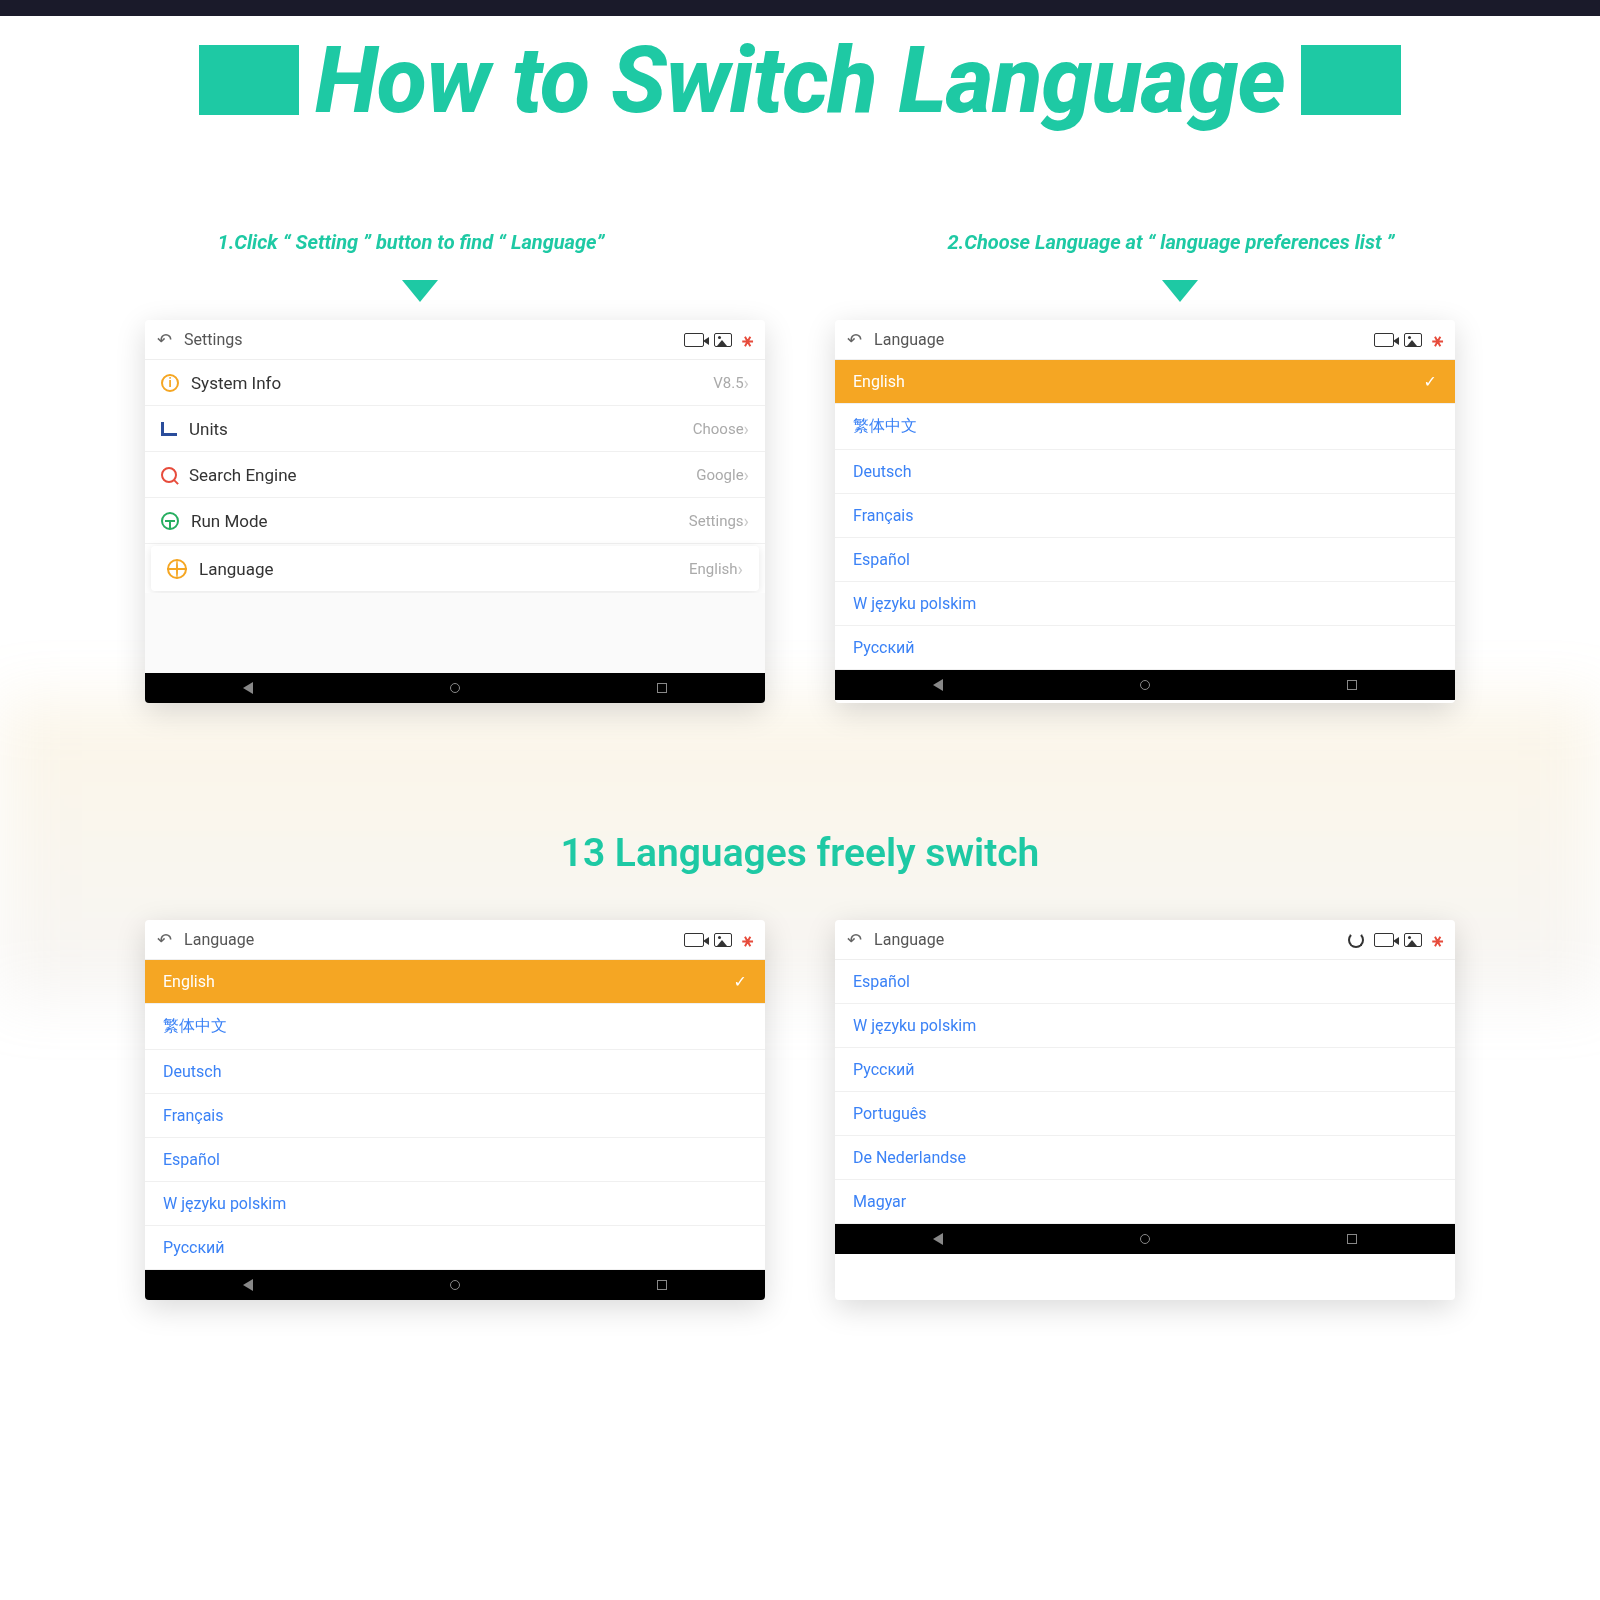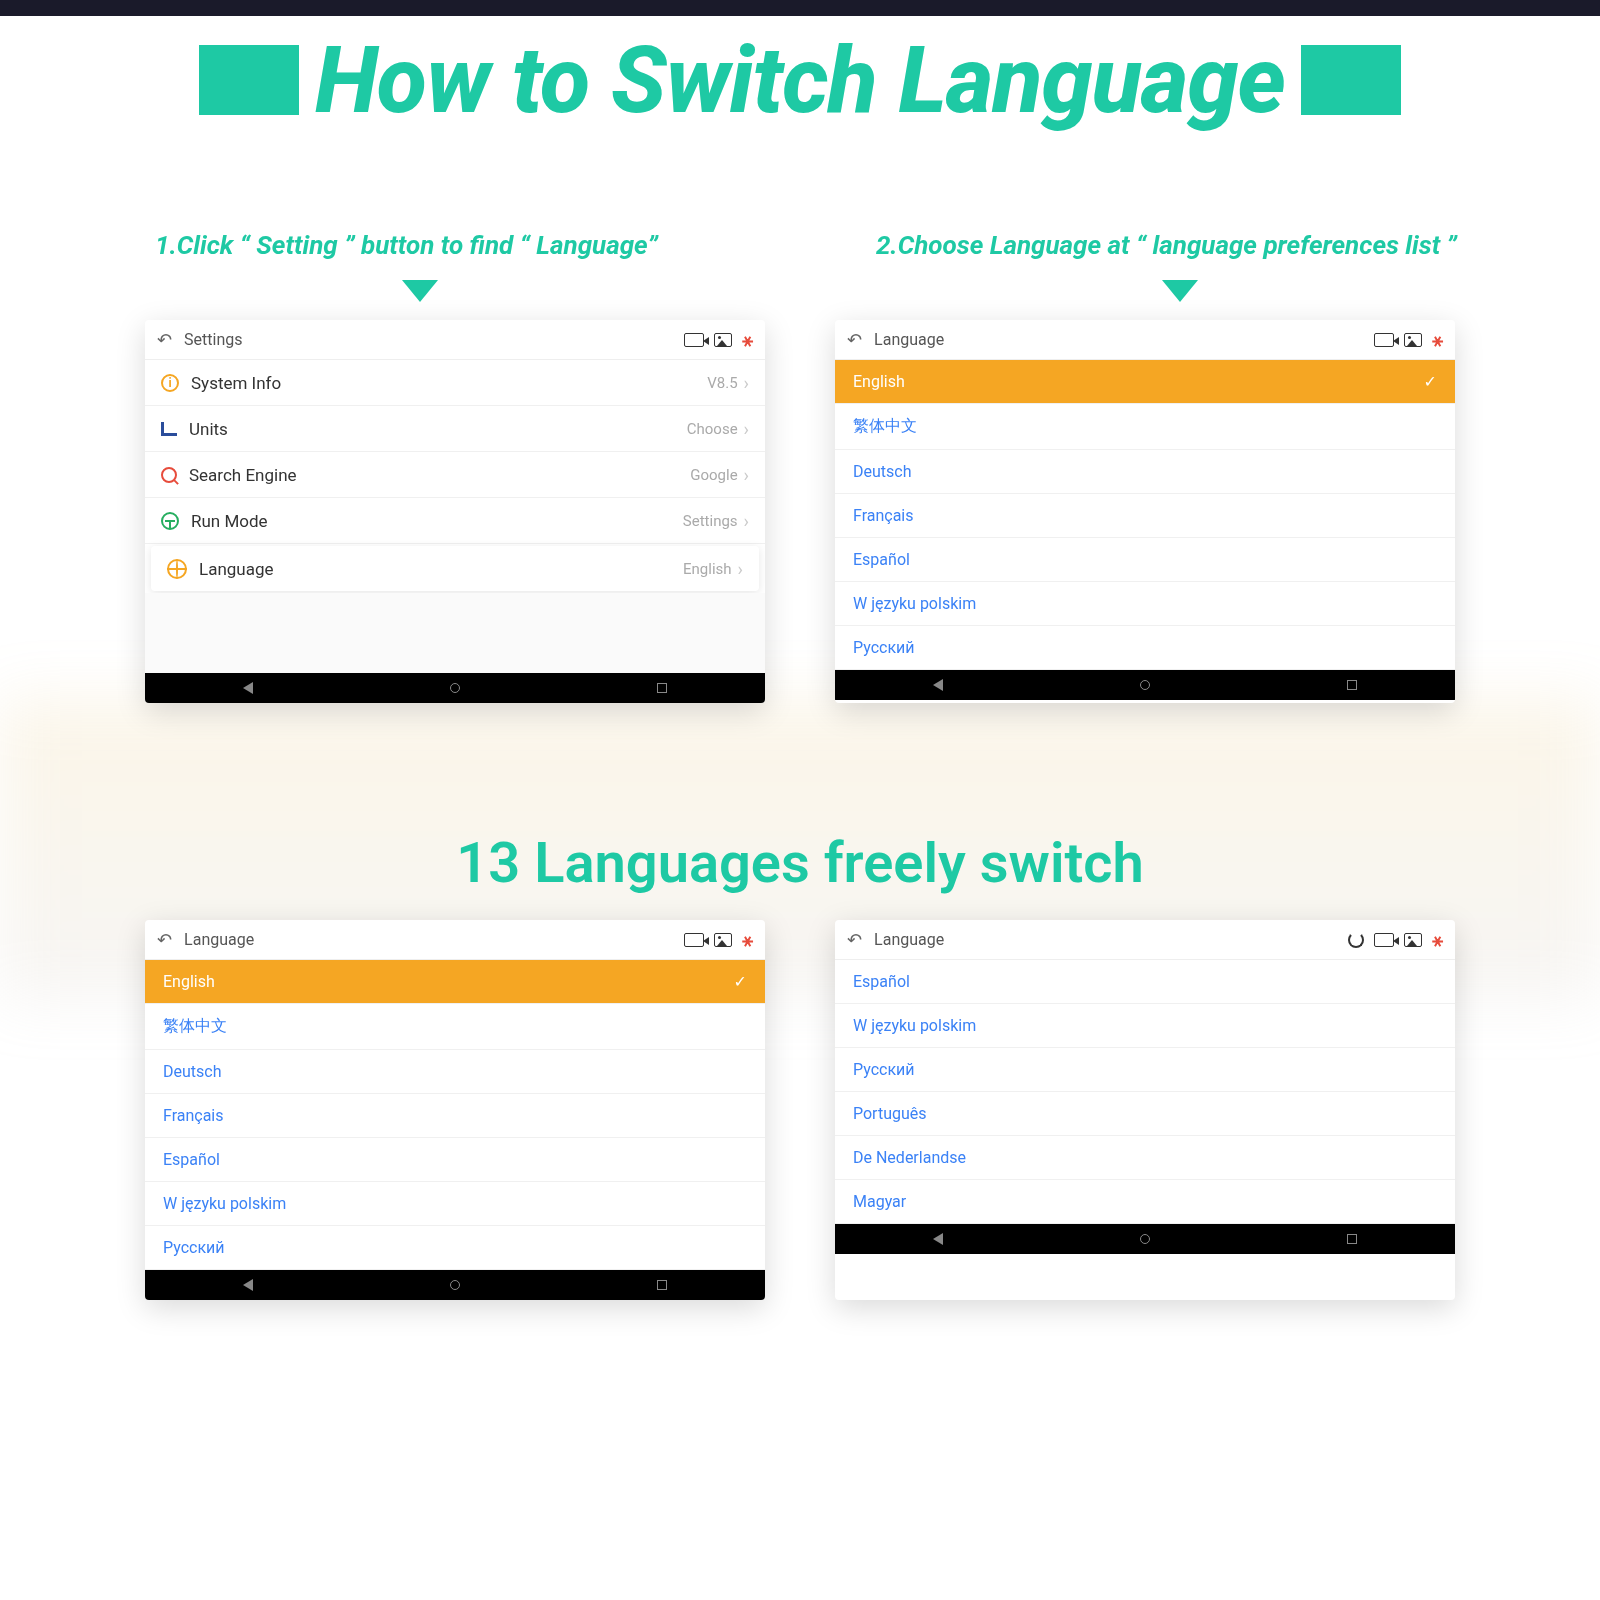--- a/index.html
+++ b/index.html
@@ -3,43 +3,43 @@
 <meta charset="utf-8">
 <style>
   *{box-sizing:border-box;margin:0;padding:0;font-family:-apple-system,BlinkMacSystemFont,"Segoe UI",Roboto,Arial,sans-serif;}
   body{width:1600px;height:1600px;background:#fff;position:relative;overflow:hidden;}
   .bg{position:absolute;inset:0;background:linear-gradient(180deg,#1a1a2a 0%,#1a1a2a 1%,#fff 1%,#fff 100%);}
   .bg::before{content:"";position:absolute;top:700px;left:0;right:0;height:300px;background:linear-gradient(180deg,rgba(230,190,100,.15),rgba(200,190,180,.15));filter:blur(30px);}
   .header-bar{position:absolute;top:30px;left:0;right:0;height:100px;display:flex;align-items:center;justify-content:center;gap:16px;}
   .bar-deco{width:100px;height:70px;background:#1ec9a4;}
   .header-title{font-size:92px;font-weight:800;color:#1ec9a4;font-style:italic;letter-spacing:-1px;}
   .step-row{position:absolute;top:230px;left:0;right:0;display:flex;justify-content:space-around;padding:0 40px;}
-  .step-label{color:#1ec9a4;font-size:26px;font-weight:700;font-style:italic;margin-left:12px;}
+  .step-label{color:#1ec9a4;font-size:20px;font-weight:700;font-style:italic;margin-left:12px;}
   .arrow{width:0;height:0;border-left:18px solid transparent;border-right:18px solid transparent;border-top:22px solid #1ec9a4;margin:0 auto;}
   .arrow-row{position:absolute;top:280px;left:0;right:0;display:flex;justify-content:space-around;padding:0 40px;}
   .arrow-row>div{width:600px;display:flex;justify-content:center;}
   .tablets{position:absolute;top:320px;left:0;right:0;display:flex;justify-content:center;gap:70px;padding:0 60px;}
   .tablet{width:620px;background:#fff;border-radius:4px;box-shadow:0 8px 30px rgba(0,0,0,.15);overflow:hidden;position:relative;}
   .appbar{height:40px;display:flex;align-items:center;justify-content:space-between;padding:0 12px;border-bottom:1px solid #eee;}
   .appbar-left{display:flex;align-items:center;gap:12px;color:#555;font-size:16px;}
   .appbar-right{display:flex;align-items:center;gap:10px;}
   .settings-list{}
   .srow{display:flex;align-items:center;justify-content:space-between;padding:12px 16px;border-bottom:1px solid #f0f0f0;font-size:17px;color:#333;}
   .srow-left{display:flex;align-items:center;gap:12px;}
-  .srow-right{display:flex;align-items:center;gap:6px;color:#aaa;font-size:15px;}
+  .srow-right{display:flex;align-items:center;color:#aaa;font-size:15px;}
   .chev{color:#ccc;font-size:18px;}
   .srow.hl{background:#fff;box-shadow:0 2px 10px rgba(0,0,0,.1);border-radius:4px;margin:2px 6px;border:none;}
   .lang-row{padding:12px 18px;border-bottom:1px solid #f0f0f0;font-size:16px;color:#3b82f6;}
   .lang-row.sel{background:#f5a623;color:#fff;display:flex;justify-content:space-between;align-items:center;}
   .filler{height:30px;background:#fafafa;}
   .navbar{height:30px;background:#000;display:flex;align-items:center;justify-content:space-around;}
   .nav-tri{width:0;height:0;border-top:6px solid transparent;border-bottom:6px solid transparent;border-right:10px solid #888;}
   .nav-circ{width:10px;height:10px;border:1.5px solid #888;border-radius:50%;}
   .nav-sq{width:10px;height:10px;border:1.5px solid #888;}
-  .subtitle{position:absolute;top:830px;left:0;right:0;text-align:center;color:#1ec9a4;font-size:56px;font-weight:600;}
+  .subtitle{position:absolute;top:830px;left:0;right:0;text-align:center;color:#1ec9a4;font-size:39px;font-weight:600;}
   .tablets2{position:absolute;top:920px;left:0;right:0;display:flex;justify-content:center;gap:70px;padding:0 60px;}
   .i-back{font-size:18px;color:#666;}
   .i-info{width:18px;height:18px;border:2px solid #f5a623;border-radius:50%;display:inline-flex;align-items:center;justify-content:center;color:#f5a623;font-size:12px;font-weight:700;}
   .i-units{width:16px;height:14px;border-left:3px solid #2a4d9b;border-bottom:3px solid #2a4d9b;display:inline-block;}
   .i-search{width:16px;height:16px;border:2px solid #e74c3c;border-radius:50%;position:relative;display:inline-block;}
   .i-search::after{content:"";position:absolute;width:6px;height:2px;background:#e74c3c;bottom:-2px;right:-4px;transform:rotate(45deg);}
   .i-wheel{width:18px;height:18px;border:2px solid #27ae60;border-radius:50%;position:relative;display:inline-block;}
   .i-wheel::before{content:"";position:absolute;left:2px;right:2px;top:6px;height:2px;background:#27ae60;}
   .i-wheel::after{content:"";position:absolute;left:6px;top:6px;width:2px;height:8px;background:#27ae60;}
   .i-globe{width:20px;height:20px;border:2px solid #f5a623;border-radius:50%;position:relative;display:inline-block;background:radial-gradient(#fff,#fff);}

